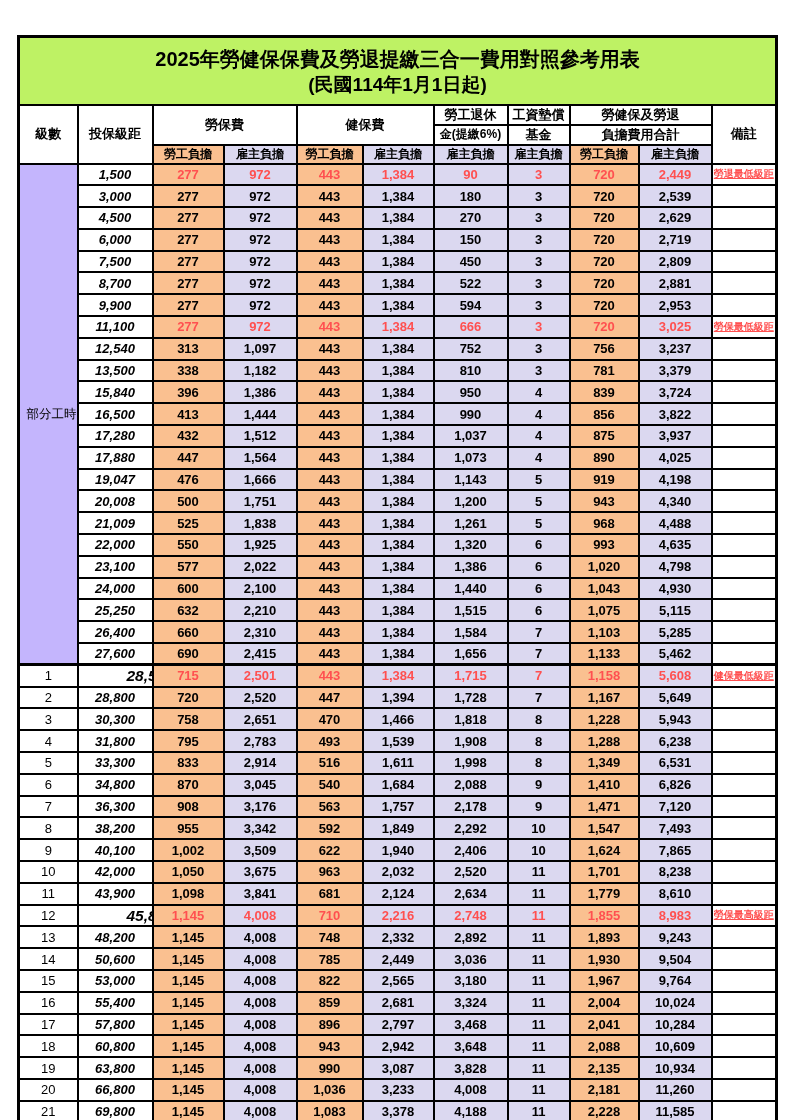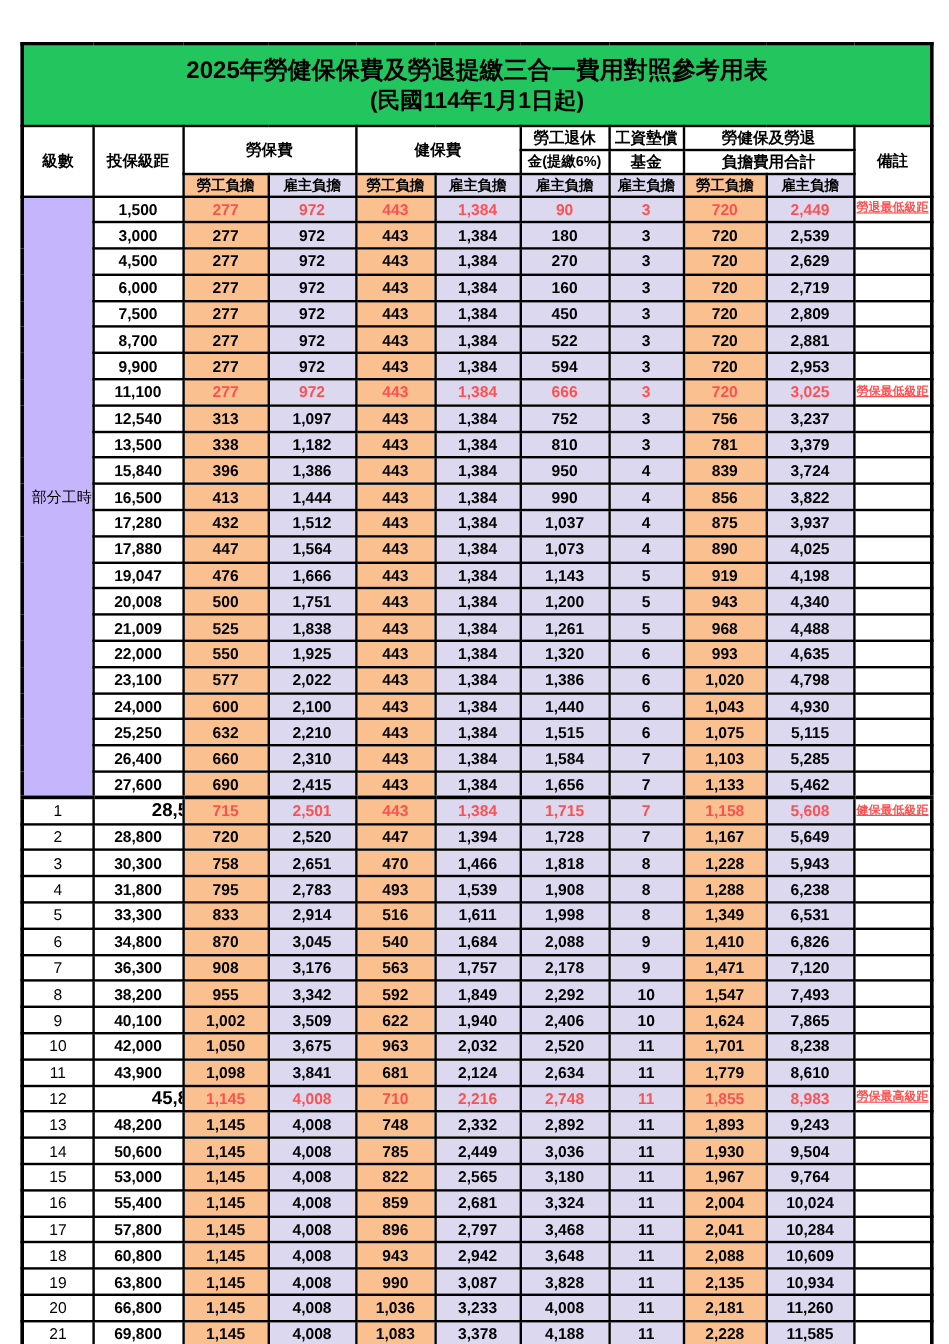--- a/index.html
+++ b/index.html
@@ -24,32 +24,32 @@
     border: 2px solid #000;
   }
   table.fee-table { border-width: 3px; }
   .fee-table th, .fee-table td {
     padding: 0;
     text-align: center;
     vertical-align: middle;
     overflow: hidden;
     white-space: nowrap;
   }
-  .title-cell { height: 68px; background: #22c55e; }
+  .title-cell { height: 68px; background: #bef264; }
   .title-line { font-size: 20px; font-weight: bold; line-height: 29px; }
   .subtitle-line { font-size: 19px; font-weight: bold; line-height: 22px; }
   thead th.h { font-size: 13px; font-weight: bold; height: 19px; background: #fff; }
   thead th.h2 { font-size: 12px; }
   thead th.sub { font-size: 12px; font-weight: bold; height: 19px; }
   .emp { background: var(--emp-bg, #FAC090); }
   .er  { background: var(--er-bg, #DBD8F0); }
   tbody td { font-size: 13px; font-weight: bold; height: 21.8px; line-height: 1; }
   tbody td.level { font-weight: normal; font-size: 13px; background: #fff; }
   tbody td.group { font-weight: normal; font-size: 12.5px; letter-spacing: 0; background: #c4b5fd; text-align: right; }
-  tbody td.bracket { font-size: 13px; background: #fff; }
+  tbody td.bracket { font-size: 13px; background: #fff; font-style: italic; }
   tbody td.bracket.big { font-size: 15.5px; padding-left: 48px; }
   tbody td.note { font-size: 10px; color: var(--red, #FF5050); background: #fff; text-decoration: underline; }
   tbody tr.hl td.v { color: var(--red, #FF5050); }
   tbody tr.sec td { border-top-width: 3px; }
 </style>
 </head>
 <body>
 
 <div class="page">
   <table class="fee-table">
@@ -136,21 +136,21 @@
           <td class="v emp">720</td>
           <td class="v er">2,629</td>
           <td class="note"></td>
         </tr>
         <tr>
           <td class="bracket">6,000</td>
           <td class="v emp">277</td>
           <td class="v er">972</td>
           <td class="v emp">443</td>
           <td class="v er">1,384</td>
-          <td class="v er">160</td>
+          <td class="v er">150</td>
           <td class="v er">3</td>
           <td class="v emp">720</td>
           <td class="v er">2,719</td>
           <td class="note"></td>
         </tr>
         <tr>
           <td class="bracket">7,500</td>
           <td class="v emp">277</td>
           <td class="v er">972</td>
           <td class="v emp">443</td>

